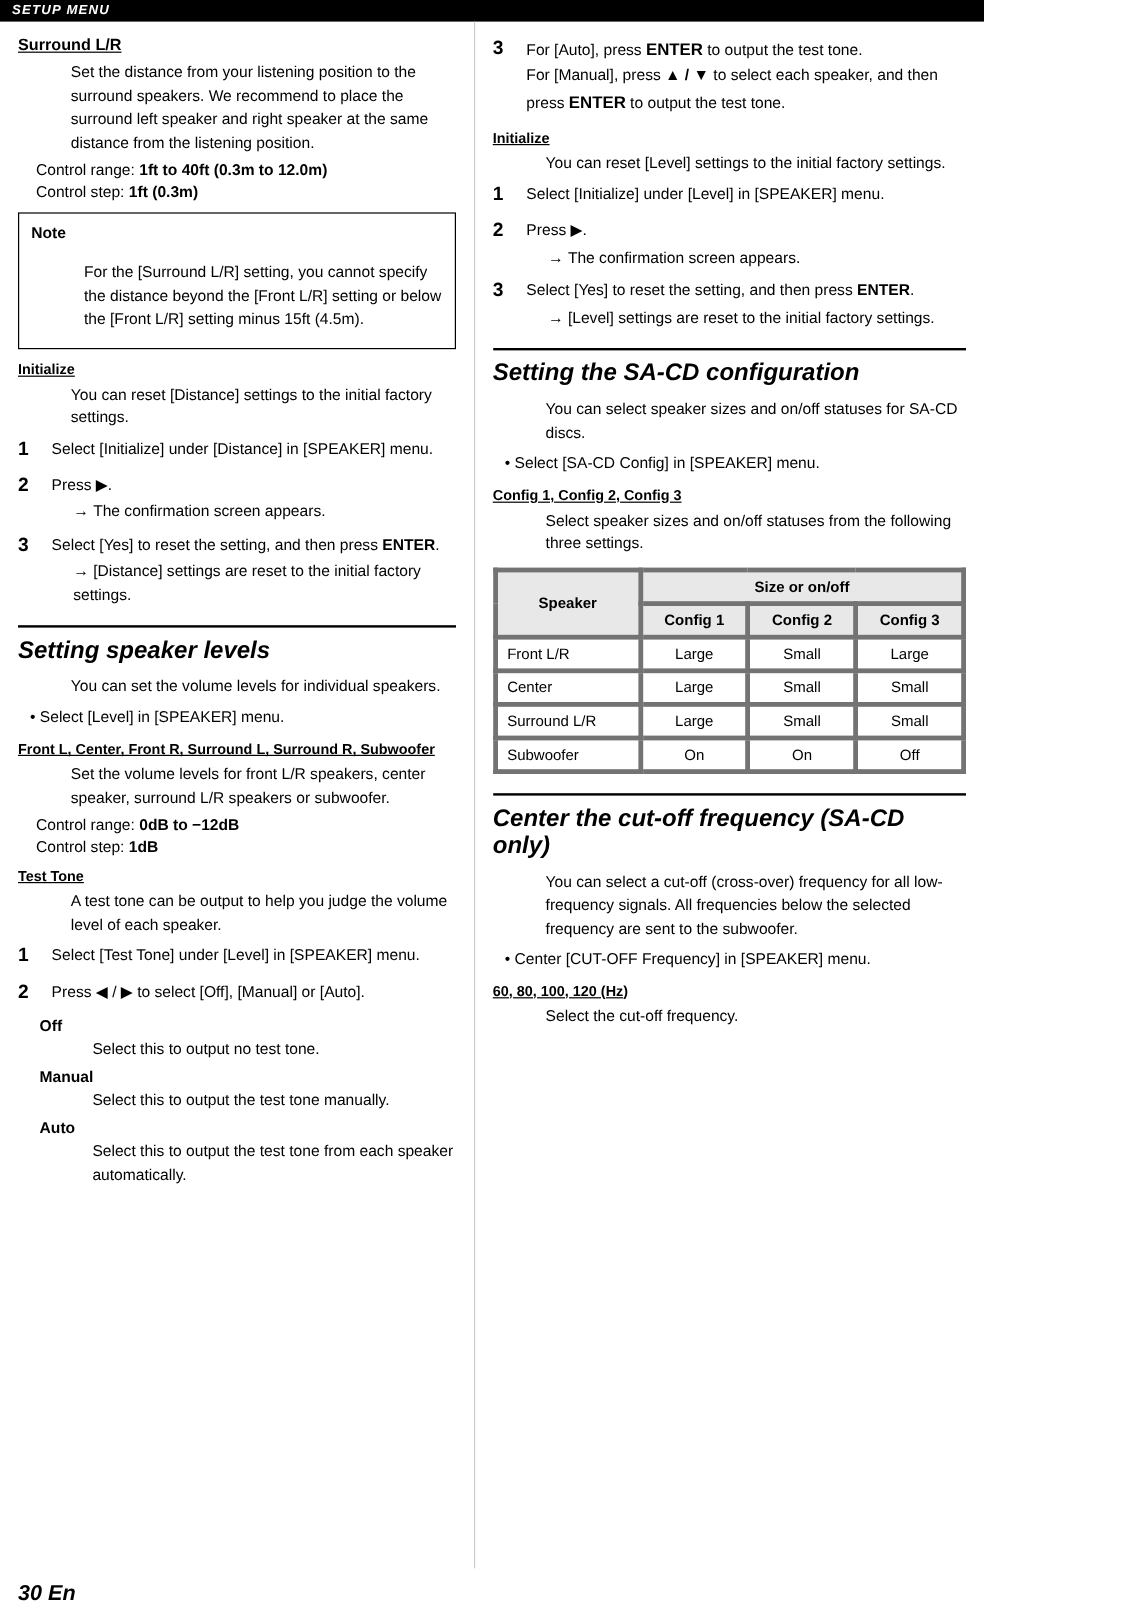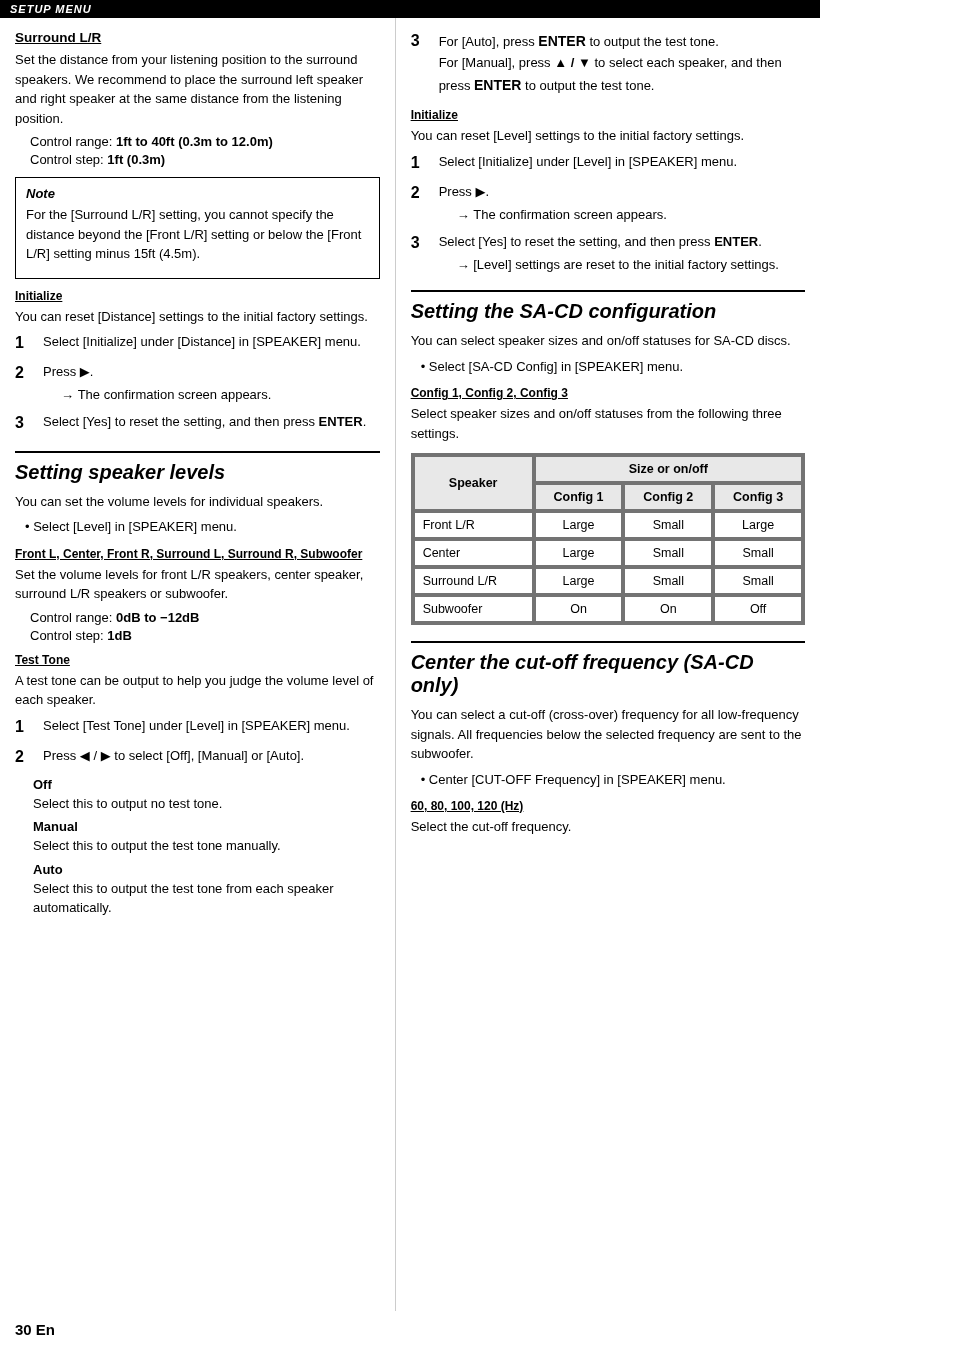--- a/index.html
+++ b/index.html
@@ -45,31 +45,30 @@
       font-weight: bold;
       text-decoration: underline;
       margin-bottom: 5px;
     }
     h3.sub-heading {
       font-size: 12px;
       font-weight: bold;
       text-decoration: underline;
       margin: 10px 0 4px 0;
     }
-    p { margin-bottom: 6px; line-height: 1.5; }
+    p { margin-bottom: 6px; line-height: 1.5; margin-left: 44px; }
     .note-box {
       border: 1px solid #000;
       padding: 8px 10px;
       margin: 10px 0;
     }
     .note-title {
-      font-style: italic;
       font-weight: bold;
       font-size: 13px;
-      margin-bottom: 4px;
+      margin-bottom: 16px;
     }
     .control-info {
       margin-left: 15px;
       margin-bottom: 3px;
       font-size: 13px;
     }
     .bold { font-weight: bold; }
     .section-divider {
       border: none;
       border-top: 2px solid #000;
@@ -133,22 +132,23 @@
       font-weight: bold;
     }
     table.config-table td:first-child {
       text-align: left;
     }
     .size-header {
       background: #d0d0d0;
     }
     .page-footer {
       padding: 10px 15px;
-      font-size: 15px;
-      font-weight: bold;
+      font-size: 18px;
+      font-weight: bold;
+      font-style: italic;
     }
     .step3-right {
       font-size: 13px;
       line-height: 1.6;
     }
     .enter-bold {
       font-weight: bold;
       font-size: 14px;
     }
   </style>
@@ -191,20 +191,21 @@
           <span class="step-num">2</span>
           <div class="step-content">
             Press ▶.
             <div class="arrow-item">The confirmation screen appears.</div>
           </div>
         </li>
         <li>
           <span class="step-num">3</span>
           <div class="step-content">
             Select [Yes] to reset the setting, and then press <strong>ENTER</strong>.
+            <div class="arrow-item">[Distance] settings are reset to the initial factory settings.</div>
           </div>
         </li>
       </ol>
 
       <hr class="section-divider">
 
       <div class="big-section-title">Setting speaker levels</div>
       <p>You can set the volume levels for individual speakers.</p>
       <div class="bullet-item">
         <span>Select [Level] in [SPEAKER] menu.</span>

